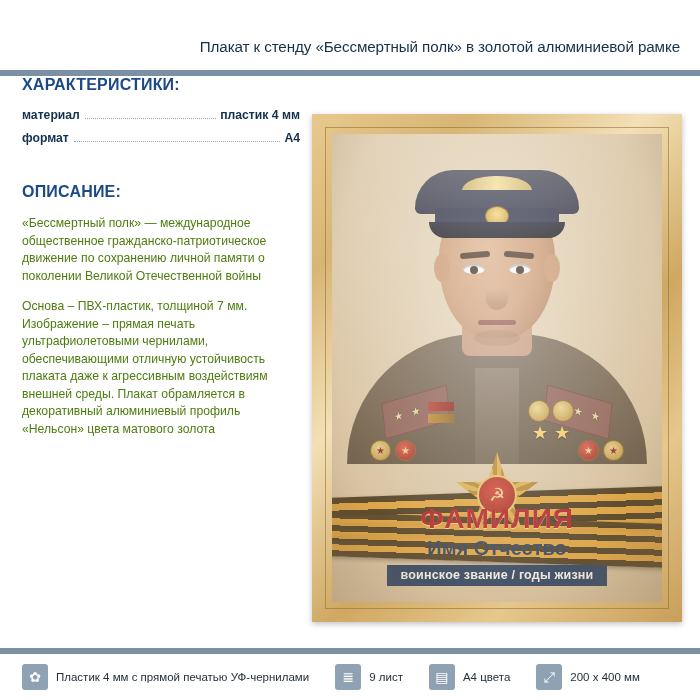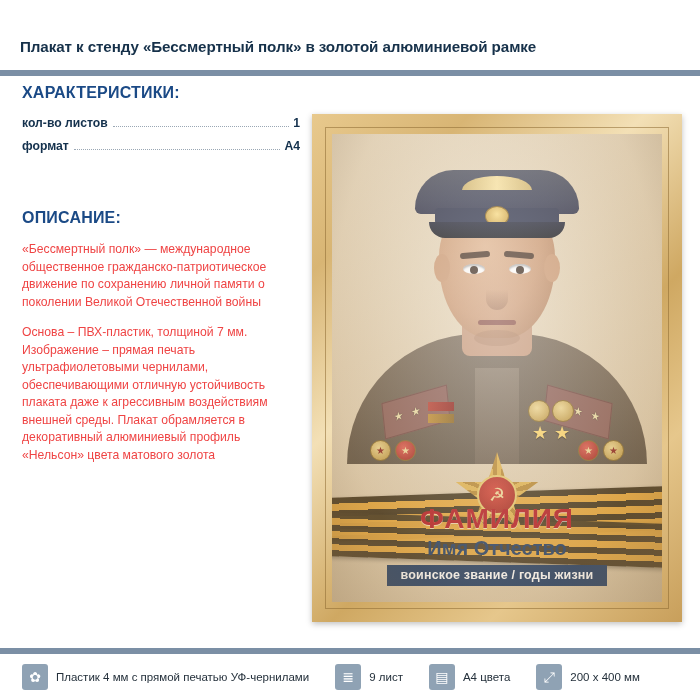--- a/index.html
+++ b/index.html
@@ -26,41 +26,41 @@
     left: 0; top: 0;
     width: 700px;
     height: 70px;
     background: #ffffff;
     display: flex;
     align-items: center;
     justify-content: center;
   }
   .header-title {
     width: 660px;
-    text-align: left;
+    text-align: right;
     font-size: 15.2px;
     line-height: 22px;
     color: #16314a;
-    font-weight: 700;
+    font-weight: 400;
     letter-spacing: -0.1px;
     margin-top: 24px;
   }
   .header-rule {
     position: absolute;
     left: 0; top: 70px;
     width: 700px;
     height: 6px;
     background: #7b8fa5;
   }
 
   
   .left-col {
     position: absolute;
     left: 22px;
-    top: 84px;
+    top: 76px;
     width: 278px;
   }
   .section-title {
     font-size: 16px;
     font-weight: 700;
     color: #1b4a86;
     letter-spacing: 0.2px;
     margin: 0 0 14px 0;
   }
   .spec-row {
@@ -80,26 +80,26 @@
     border-bottom: 1.5px dotted #9aa7b4;
     margin: 0 4px 3px 5px;
     height: 1px;
   }
   .spec-value {
     font-weight: 700;
     color: #14314d;
   }
 
   .desc-title {
-    margin-top: 56px;
+    margin-top: 38px;
   }
   .desc-p {
     font-size: 12.2px;
     line-height: 17.5px;
-    color: #ef4444;
+    color: #4d7c0f;
     margin: 0 0 13px 0;
     width: 268px;
   }
   .desc-p b {
     font-weight: 700;
   }
 
   
   .poster-wrap {
     position: absolute;
@@ -538,23 +538,23 @@
       <div>Плакат к стенду «Бессмертный полк» в золотой алюминиевой рамке</div>
     </div>
   </div>
   <div class="header-rule"></div>
 
   <div class="left-col">
 
     <div class="section-title">ХАРАКТЕРИСТИКИ:</div>
 
     <div class="spec-row">
-      <span class="spec-label">кол-во листов</span>
+      <span class="spec-label">материал</span>
       <span class="spec-dots"></span>
-      <span class="spec-value">1</span>
+      <span class="spec-value">пластик 4 мм</span>
     </div>
     <div class="spec-row">
       <span class="spec-label">формат</span>
       <span class="spec-dots"></span>
       <span class="spec-value">А4</span>
     </div>
 
     <div class="section-title desc-title">ОПИСАНИЕ:</div>
 
     <p class="desc-p">«Бессмертный полк» — международное общественное гражданско-патриотическое движение по сохранению личной памяти о поколении Великой Отечественной войны</p>

